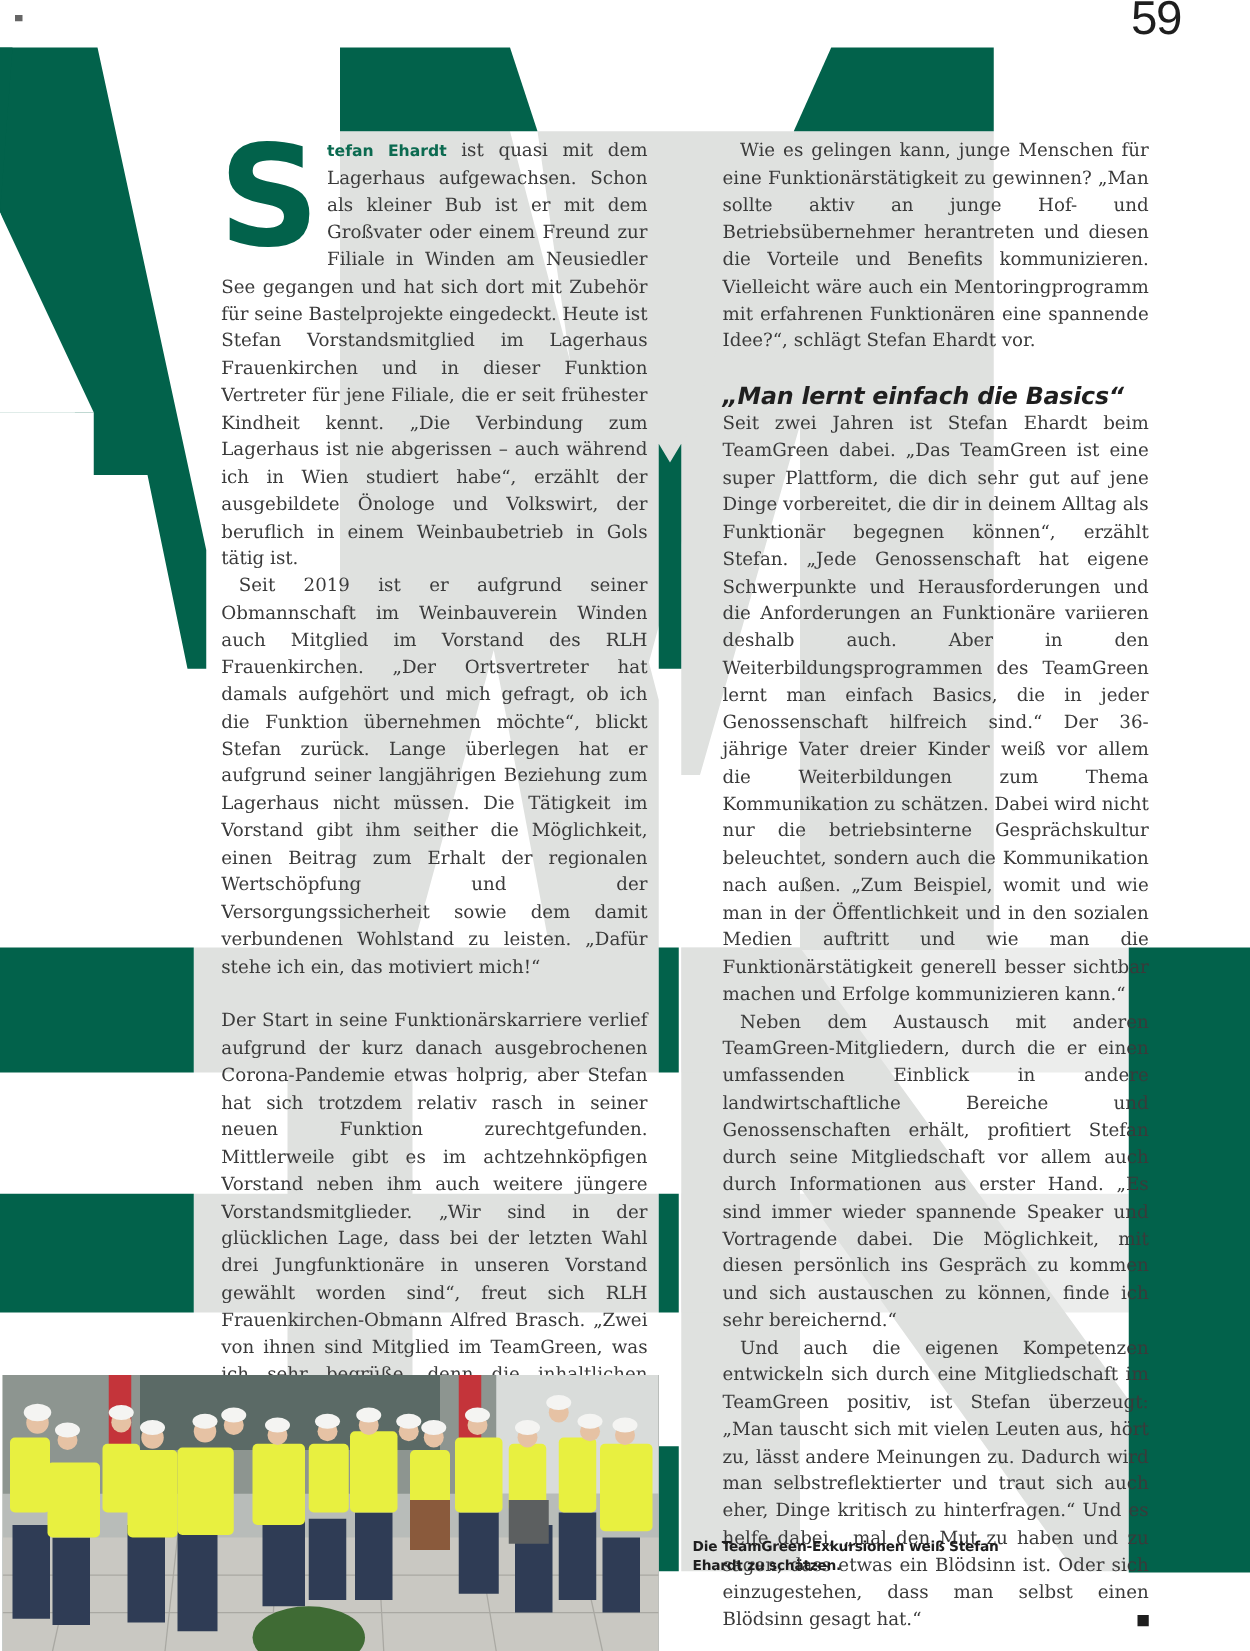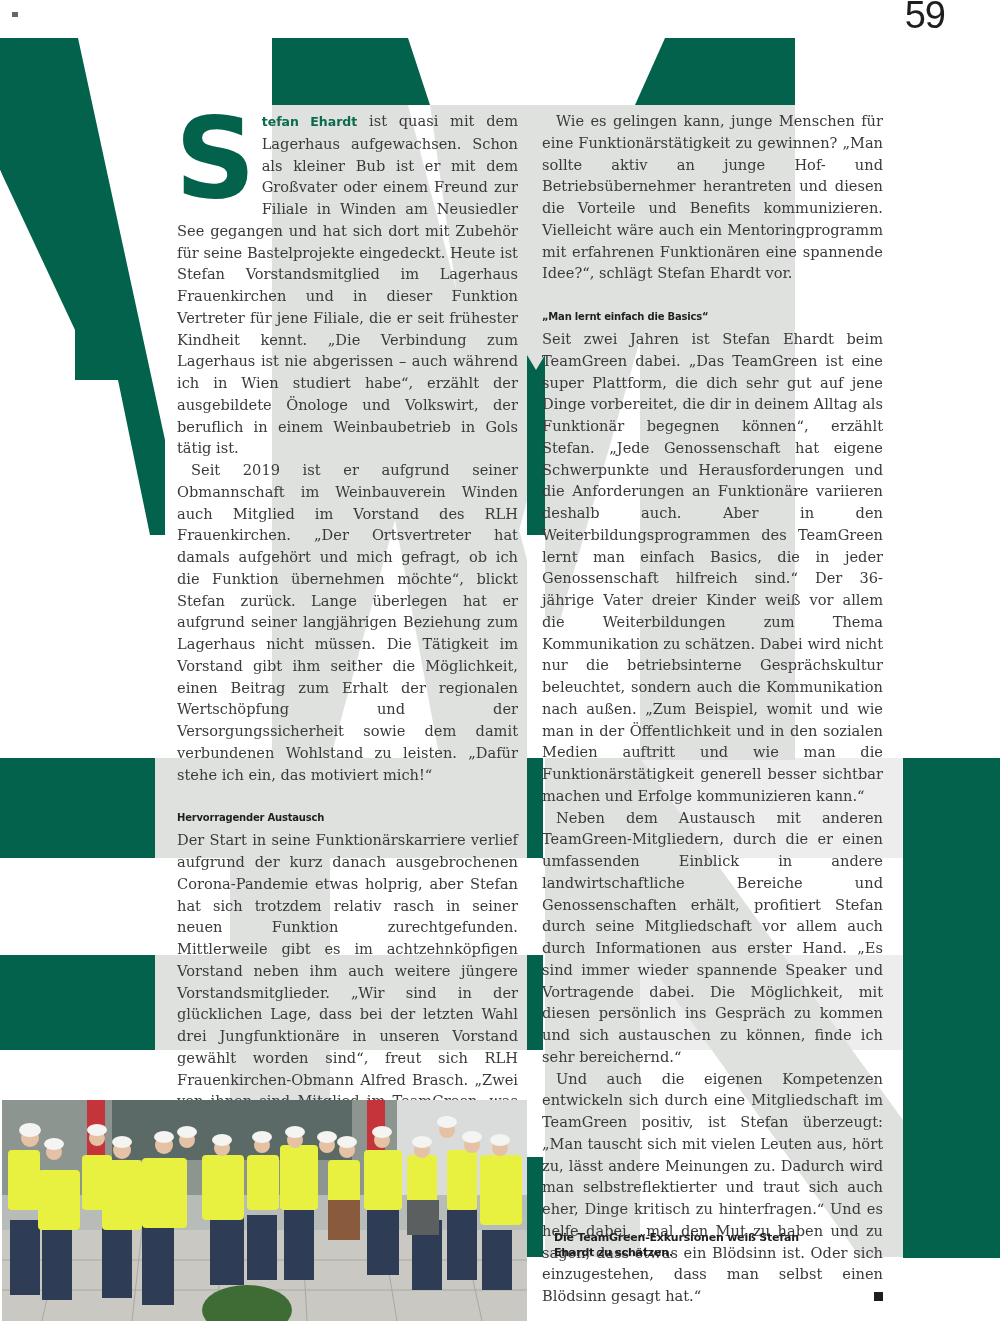--- a/index.html
+++ b/index.html
@@ -4,24 +4,24 @@
 <style>
   html, body { margin:0; padding:0; }
   body { width:1000px; height:1321px; position:relative; overflow:hidden; background:#ffffff; font-family:"DejaVu Serif", serif; }
   .bg { position:absolute; left:0; top:0; width:1000px; height:1321px; z-index:0; }
   .page-num { position:absolute; right:55px; top:-6px; font-family:"Liberation Sans", sans-serif; font-size:38px; color:#1e1e1e; letter-spacing:-1px; z-index:3; }
   .corner-mark { position:absolute; left:12px; top:12px; width:6px; height:5px; background:#666; z-index:3; }
   .col { position:absolute; z-index:2; color:#3a3a3a; font-size:14.6px; line-height:21.75px; text-align:justify; hyphens:manual; }
   .col p { margin:0; }
   .col p.indent { text-indent:14px; }
   .col-left { left:177px; top:110px; width:341px; }
-  .col-right { left:542px; top:110px; width:341px; }
+  .col-right { left:578px; top:110px; width:341px; }
   .dropcap { float:left; font-family:"DejaVu Sans", sans-serif; font-weight:bold; color:#02624b; font-size:112px; line-height:88px; margin:4px 6px 0 -2px; height:92px; }
   .lead { font-family:"DejaVu Sans", sans-serif; font-weight:bold; color:#0b6a50; font-size:12.5px;margin-top:36px; }
-  h3 { margin:0; font-family:"DejaVu Sans", sans-serif; font-weight:bold; font-size:10px; color:#1f1f1f; line-height:22px; letter-spacing:-0.2px; }
+  h3 { margin:0; font-family:"DejaVu Sans", sans-serif; font-weight:bold; font-size:19px; color:#1f1f1f; line-height:22px; letter-spacing:-0.2px;font-style:italic; }
   .gap { height:22px; }
   .end-mark { display:inline-block; width:9px; height:9px; background:#1e1e1e; float:right; margin-top:7px; }
   .caption { position:absolute; left:554px; top:1230px; width:260px; z-index:2; font-family:"DejaVu Sans", sans-serif; font-weight:bold; font-size:11px; line-height:15px; color:#1e1e1e; letter-spacing:-0.2px; }
   .photo { position:absolute; left:2px; top:1100px; width:525px; height:221px; z-index:2; overflow:hidden; background:#9aa09c; }
 </style>
 </head>
 <body>
 
 <svg class="bg" viewBox="0 0 1000 1321" xmlns="http://www.w3.org/2000/svg">
 
@@ -66,21 +66,20 @@
 
 <div class="corner-mark"></div>
 <div class="page-num">59</div>
 
 <div class="col col-left">
   <p>
     <span class="dropcap">S</span><span class="lead">tefan Ehardt</span><span> ist quasi mit dem Lagerhaus aufgewachsen. Schon als kleiner Bub ist er mit dem Großvater oder einem Freund zur Filiale in Winden am Neusiedler See gegangen und hat sich dort mit Zubehör für seine Bastelprojekte eingedeckt. Heute ist Stefan Vorstandsmitglied im Lagerhaus Frauenkirchen und in dieser Funktion Vertreter für jene Filiale, die er seit frühester Kindheit kennt. „Die Verbindung zum Lagerhaus ist nie abgerissen – auch während ich in Wien studiert habe“, erzählt der ausgebildete Önologe und Volkswirt, der beruflich in einem Weinbaubetrieb in Gols tätig ist.</span>
   </p>
   <p class="indent">Seit 2019 ist er aufgrund seiner Obmannschaft im Weinbauverein Winden auch Mitglied im Vorstand des RLH Frauenkirchen. „Der Ortsvertreter hat damals aufgehört und mich gefragt, ob ich die Funktion übernehmen möchte“, blickt Stefan zurück. Lange überlegen hat er aufgrund seiner langjährigen Beziehung zum Lagerhaus nicht müssen. Die Tätigkeit im Vorstand gibt ihm seither die Möglichkeit, einen Beitrag zum Erhalt der regionalen Wertschöpfung und der Versorgungssicherheit sowie dem damit verbundenen Wohlstand zu leisten. „Dafür stehe ich ein, das motiviert mich!“</p>
   <div class="gap"></div>
-  <h3>Hervorragender Austausch</h3>
   <p>Der Start in seine Funktionärskarriere verlief aufgrund der kurz danach ausgebrochenen Corona-Pandemie etwas holprig, aber Stefan hat sich trotzdem relativ rasch in seiner neuen Funktion zurechtgefunden. Mittlerweile gibt es im achtzehnköpfigen Vorstand neben ihm auch weitere jüngere Vorstandsmitglieder. „Wir sind in der glücklichen Lage, dass bei der letzten Wahl drei Jungfunktionäre in unseren Vorstand gewählt worden sind“, freut sich RLH Frauenkirchen-Obmann Alfred Brasch. „Zwei von ihnen sind Mitglied im TeamGreen, was ich sehr begrüße, denn die inhaltlichen Angebote des TeamGreen, die Exkursionen und Weiterbildungen sowie generell der fachliche Austausch sind ganz hervorragend“.</p>
 </div>
 
 <div class="col col-right">
   <p class="indent">Wie es gelingen kann, junge Menschen für eine Funktionärstätigkeit zu gewinnen? „Man sollte aktiv an junge Hof- und Betriebsübernehmer herantreten und diesen die Vorteile und Benefits kommunizieren. Vielleicht wäre auch ein Mentoringprogramm mit erfahrenen Funktionären eine spannende Idee?“, schlägt Stefan Ehardt vor.</p>
   <div class="gap"></div>
   <h3>„Man lernt einfach die Basics“</h3>
   <p>Seit zwei Jahren ist Stefan Ehardt beim TeamGreen dabei. „Das TeamGreen ist eine super Plattform, die dich sehr gut auf jene Dinge vorbereitet, die dir in deinem Alltag als Funktionär begegnen können“, erzählt Stefan. „Jede Genossenschaft hat eigene Schwerpunkte und Herausforderungen und die Anforderungen an Funktionäre variieren deshalb auch. Aber in den Weiterbildungsprogrammen des TeamGreen lernt man einfach Basics, die in jeder Genossenschaft hilfreich sind.“ Der 36-jährige Vater dreier Kinder weiß vor allem die Weiterbildungen zum Thema Kommunikation zu schätzen. Dabei wird nicht nur die betriebsinterne Gesprächskultur beleuchtet, sondern auch die Kommunikation nach außen. „Zum Beispiel, womit und wie man in der Öffentlichkeit und in den sozialen Medien auftritt und wie man die Funktionärstätigkeit generell besser sichtbar machen und Erfolge kommunizieren kann.“</p>
   <p class="indent">Neben dem Austausch mit anderen TeamGreen-Mitgliedern, durch die er einen umfassenden Einblick in andere landwirtschaftliche Bereiche und Genossenschaften erhält, profitiert Stefan durch seine Mitgliedschaft vor allem auch durch Informationen aus erster Hand. „Es sind immer wieder spannende Speaker und Vortragende dabei. Die Möglichkeit, mit diesen persönlich ins Gespräch zu kommen und sich austauschen zu können, finde ich sehr bereichernd.“</p>
   <p class="indent"><span>Und auch die eigenen Kompetenzen entwickeln sich durch eine Mitgliedschaft im TeamGreen positiv, ist Stefan überzeugt: „Man tauscht sich mit vielen Leuten aus, hört zu, lässt andere Meinungen zu. Dadurch wird man selbstreflektierter und traut sich auch eher, Dinge kritisch zu hinterfragen.“ Und es helfe dabei, „mal den Mut zu haben und zu sagen, dass etwas ein Blödsinn ist. Oder sich einzugestehen, dass man selbst einen Blödsinn gesagt hat.“</span> <span class="end-mark"></span></p>

